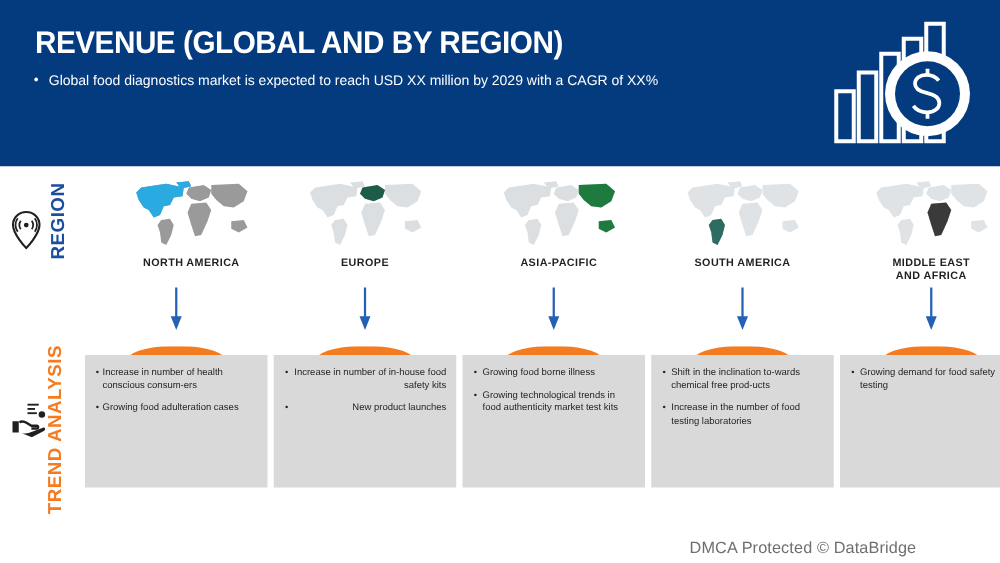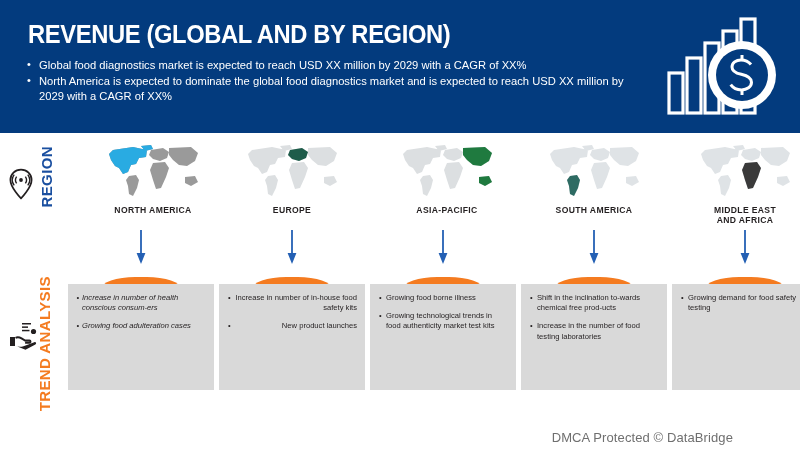--- a/index.html
+++ b/index.html
@@ -103,21 +103,20 @@
 </style>
 </head>
 <body>
 
 <div id="slide">
 
   <div class="header">
     <div class="header-title">REVENUE (GLOBAL AND BY REGION)</div>
     <ul class="header-bullets">
       <li>Global food diagnostics market is expected to reach USD XX million by 2029 with a CAGR of XX%</li>
-      <li>North America is expected to dominate the global food diagnostics market and is expected to reach USD XX million by 2029 with a CAGR of XX%</li>
     </ul>
 
     <svg class="logo" viewBox="0 0 120 112">
       <g fill="none" stroke="#ffffff" stroke-width="3.2">
         <rect x="3" y="63" width="14" height="40"></rect>
         <rect x="21" y="48" width="14" height="55"></rect>
         <rect x="39" y="33" width="14" height="70"></rect>
         <rect x="57" y="21" width="14" height="82"></rect>
         <rect x="75" y="9" width="14" height="94"></rect>
       </g>
@@ -160,21 +159,21 @@
         </svg>
         <div class="region-name">NORTH AMERICA</div>
       </div>
       <svg class="arrow" viewBox="0 0 146 40" style="left: 68px;">
         <line x1="73" y1="2" x2="73" y2="27" stroke="#2460b4" stroke-width="1.8"></line>
         <path d="M73 36 L68.6 25 L77.4 25 Z" fill="#2460b4"></path>
       </svg>
       <div class="trend-arc" style="left: 68px;">
         <i></i>
       </div>
-      <div class="trend-box tight" style="left: 68px; font-style: italic;">
+      <div class="trend-box tight" style="left: 68px;">
         <ul>
           <li>Increase in number of health conscious consum-ers</li>
           <li>Growing food adulteration cases</li>
         </ul>
       </div>
       <div class="region-col" style="left: 219px;">
         <svg viewBox="0 0 100 56" class="region-map">
           <path d="M10,6 L30,3 L44,6 L43,13 L36,14 L33,20 L28,21 L25,28 L20,30 L16,24 L12,22 L8,16 L6,10 ZM38,2 L48,1 L50,5 L42,7 ZM26,32 L33,31 L36,36 L34,44 L30,52 L26,50 L25,42 L23,36 ZM48,6 L60,4 L66,8 L64,14 L57,17 L50,15 L46,11 ZM50,19 L62,18 L66,24 L63,33 L58,44 L53,45 L50,36 L47,26 ZM66,4 L88,3 L95,9 L92,17 L84,22 L76,21 L70,16 L66,11 ZM82,33 L92,32 L95,38 L88,42 L82,39 Z" fill="#dcdfe1"></path>
           <path d="M48,6 L60,4 L66,8 L64,14 L57,17 L50,15 L46,11 Z" fill="#1e5c4a"></path>
         </svg>

